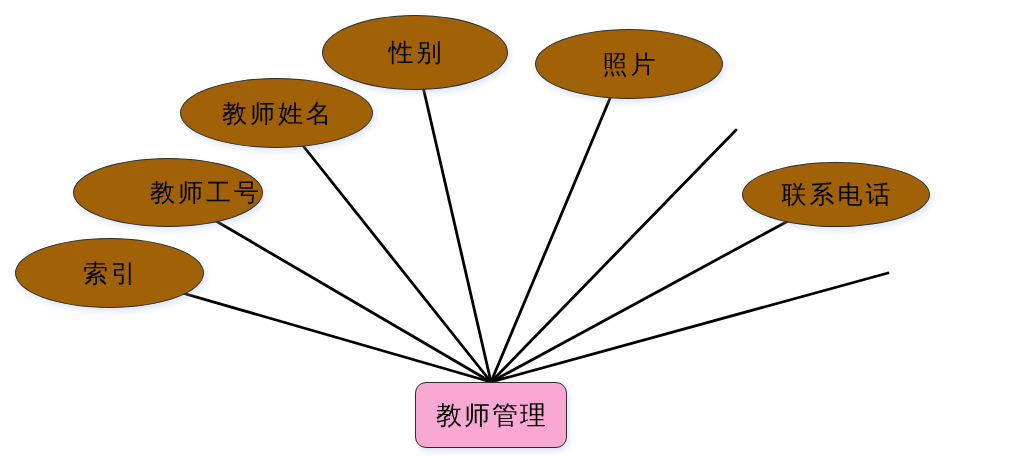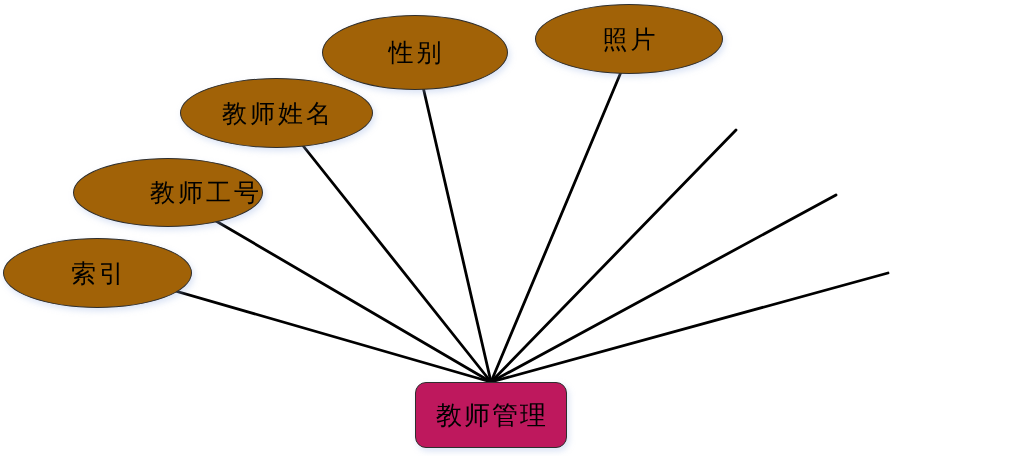--- a/index.html
+++ b/index.html
@@ -40,21 +40,21 @@
     letter-spacing: 3px;
     color: #000000;
     box-shadow: 2px 3px 6px rgba(150,175,225,0.35);
     text-indent: 3px;
   }
   .entity-rect {
     position: absolute;
     box-sizing: border-box;
     border: 1.6px solid #2e2e2e;
     border-radius: 11px;
-    background: #be185d;
+    background: #f9a8d4;
     display: flex;
     align-items: center;
     justify-content: center;
     font-size: 26px;
     letter-spacing: 2px;
     color: #000000;
     box-shadow: 2px 3px 6px rgba(150,175,225,0.35);
     text-indent: 2px;
   }
 </style>
@@ -67,40 +67,43 @@
     <line x1="113" y1="273" x2="491" y2="382"></line>
     <line x1="168" y1="193" x2="491" y2="382"></line>
     <line x1="277" y1="113" x2="491" y2="382"></line>
     <line x1="415" y1="52" x2="491" y2="382"></line>
     <line x1="629" y1="53" x2="491" y2="382"></line>
     <line x1="736" y1="130" x2="491" y2="382"></line>
     <line x1="836" y1="195" x2="491" y2="382"></line>
     <line x1="888" y1="273" x2="491" y2="382"></line>
   </svg>
 
-  <div class="attr-ellipse" style="left:3px;  top:238px; width:189px; height:70px;">
+  <div class="attr-ellipse" style="left:15px;  top:238px; width:189px; height:70px;">
     <span>索引</span>
   </div>
 
   <div class="attr-ellipse" style="left:73px;  top:158px; width:190px; height:69px;justify-content:flex-end;">
     <span>教师工号</span>
   </div>
 
   <div class="attr-ellipse" style="left:180px; top:78px;  width:193px; height:70px;">
     <span>教师姓名</span>
   </div>
 
   <div class="attr-ellipse" style="left:322px; top:15px;  width:186px; height:75px;">
     <span>性别</span>
   </div>
 
-  <div class="attr-ellipse" style="left:535px; top:4px;  width:188px; height:70px;">
+  <div class="attr-ellipse" style="left:535px; top:29px;  width:188px; height:70px;">
     <span>照片</span>
   </div>
 
 
+  <div class="attr-ellipse" style="left:742px; top:162px; width:188px; height:65px;">
+    <span>联系电话</span>
+  </div>
 
 
   <div class="entity-rect" style="left:415px; top:382px; width:152px; height:66px;">
     <span>教师管理</span>
   </div>
 
 </div>
 
 </body></html>

